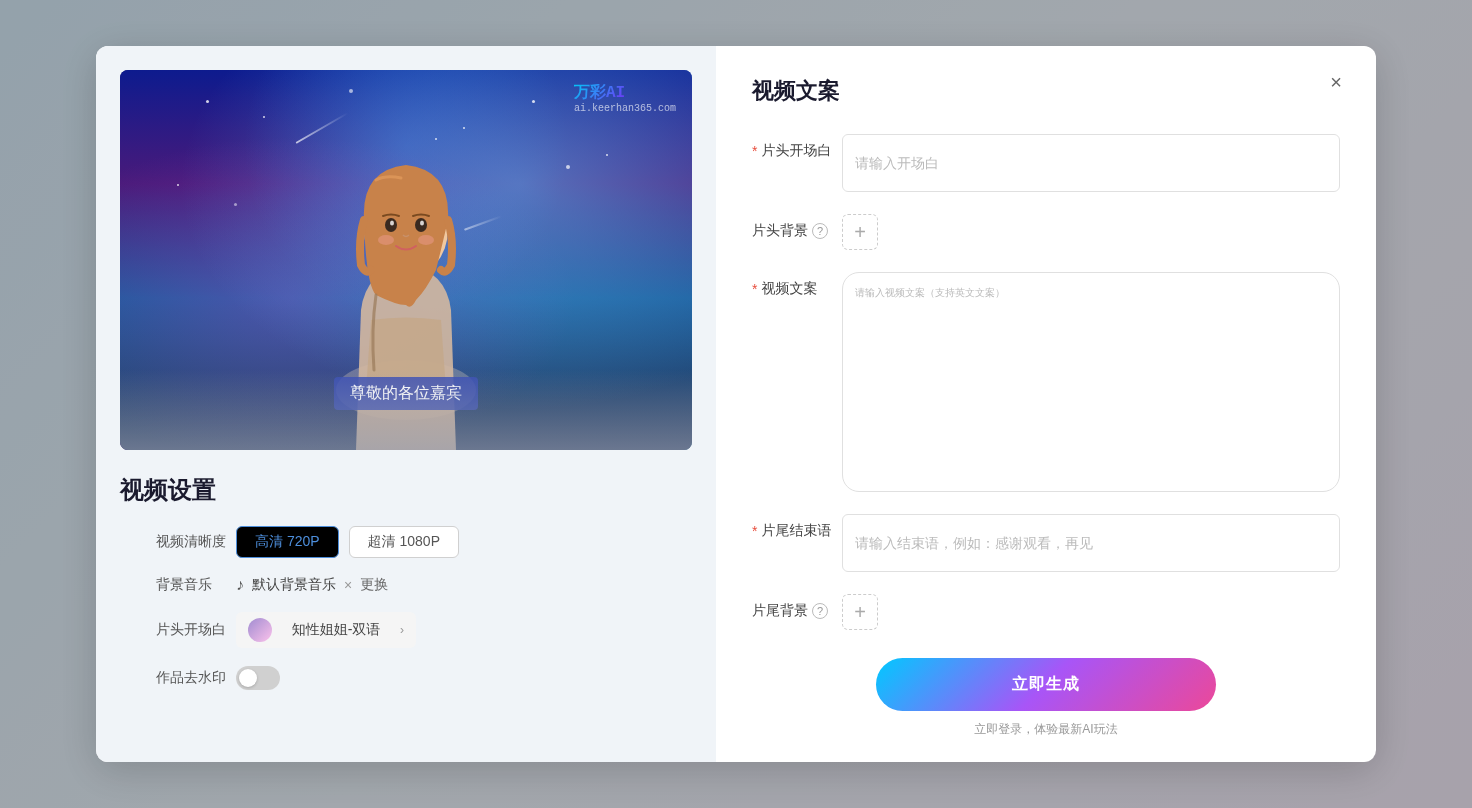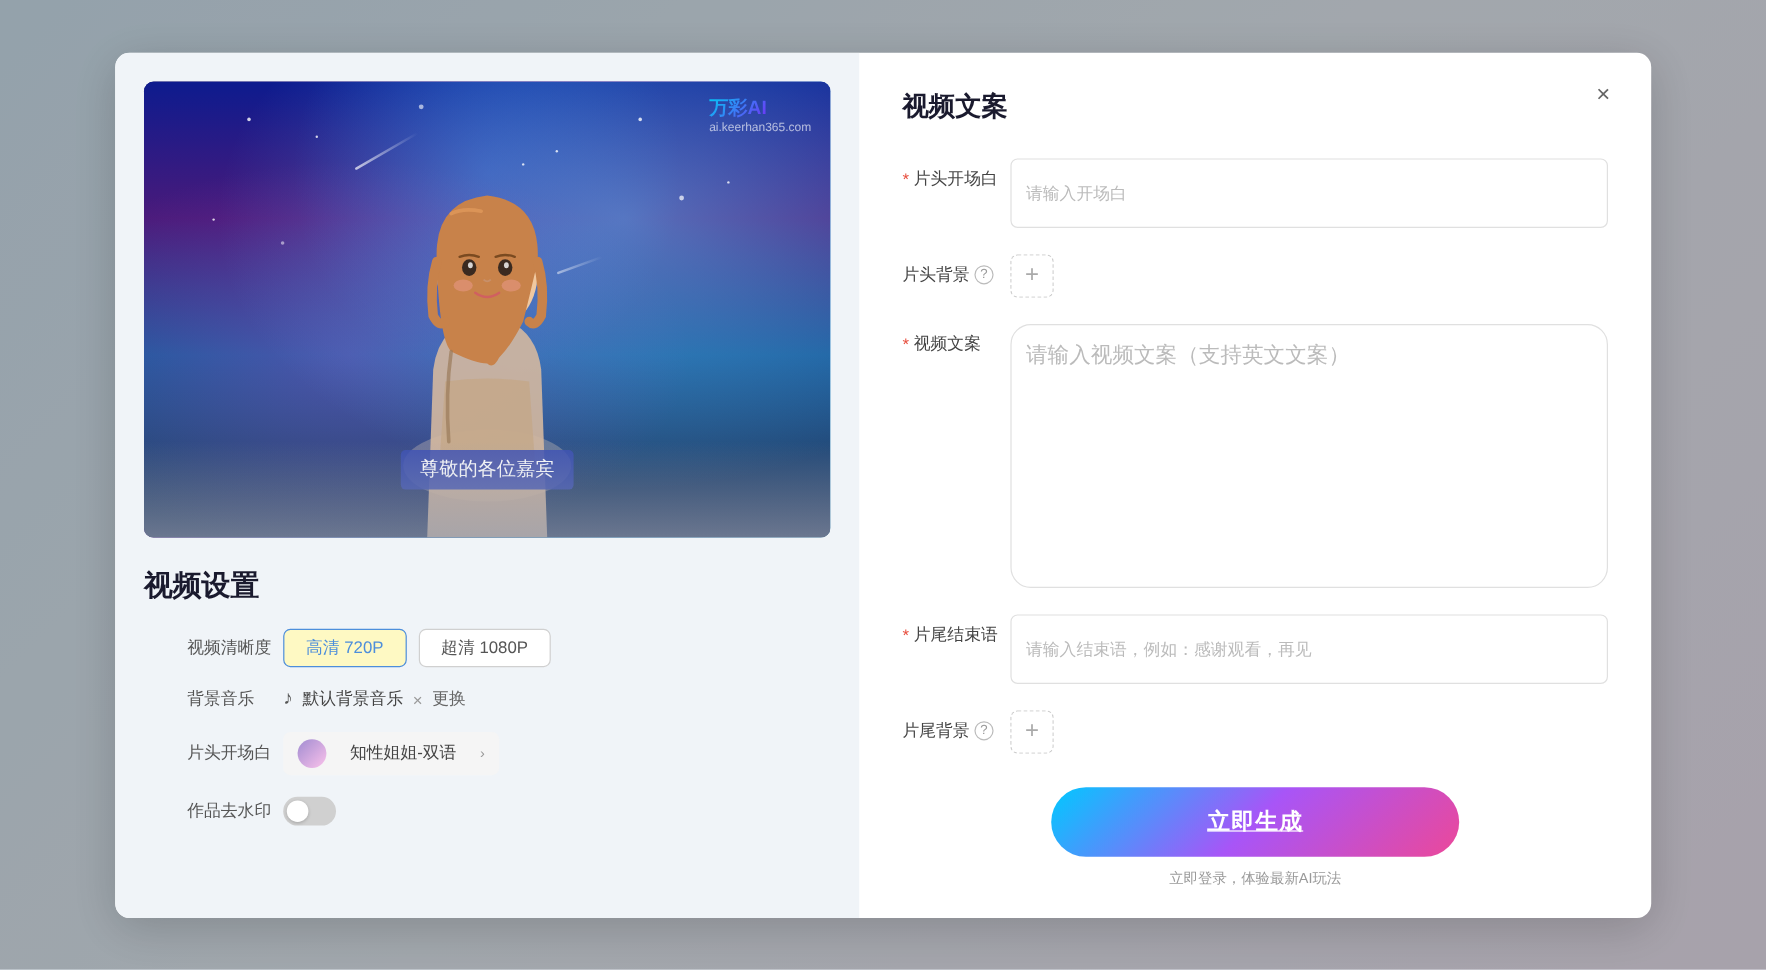--- a/index.html
+++ b/index.html
@@ -96,20 +96,21 @@
       position: absolute;
       top: 12px;
       right: 16px;
       color: white;
       font-size: 13px;
       font-weight: bold;
       opacity: 0.9;
       display: flex;
       align-items: center;
       gap: 4px;
+      font-family: Liberation Mono, monospace;
     }
 
     .watermark-ai {
       background: linear-gradient(135deg, #00d4ff, #7b2fff);
       -webkit-background-clip: text;
       -webkit-text-fill-color: transparent;
       font-size: 16px;
       font-weight: 900;
     }
 
@@ -178,21 +179,21 @@
       border-radius: 6px;
       font-size: 14px;
       cursor: pointer;
       border: 1.5px solid #d0d0d0;
       background: #fff;
       color: #555;
     }
     .quality-btn.active {
       border-color: #4d8edb;
       color: #4d8edb;
-      background: #fef9c3;
+      background: #000000;
     }
 
     .music-control {
       display: flex;
       align-items: center;
       gap: 8px;
       font-size: 14px;
       color: #444;
     }
 
@@ -352,21 +353,21 @@
       cursor: pointer;
       font-size: 20px;
       color: #aaa;
     }
 
     .textarea-input {
       flex: 1;
       padding: 12px;
       border: 1.5px solid #e0e0e0;
       border-radius: 17px;
-      font-size: 18px;
+      font-size: 10px;
       color: #333;
       outline: none;
       resize: none;
       height: 220px;
       background: #fff;
       line-height: 1.5;
     }
     .textarea-input::placeholder { color: #bbb; }
 
     
@@ -379,25 +380,24 @@
     }
 
     .generate-btn {
       width: 100%;
       max-width: 340px;
       padding: 16px 0;
       border: none;
       border-radius: 50px;
       background: linear-gradient(135deg, #00c9ff 0%, #a855f7 50%, #ec4899 100%);
       color: white;
-      font-size: 19px;
+      font-size: 16px;
       font-weight: 700;
       cursor: pointer;
       letter-spacing: 1px;
-      text-decoration: underline;
     }
 
     .generate-hint {
       font-size: 12px;
       color: #999;
     }
 
     
     .bg-page {
       position: fixed;

